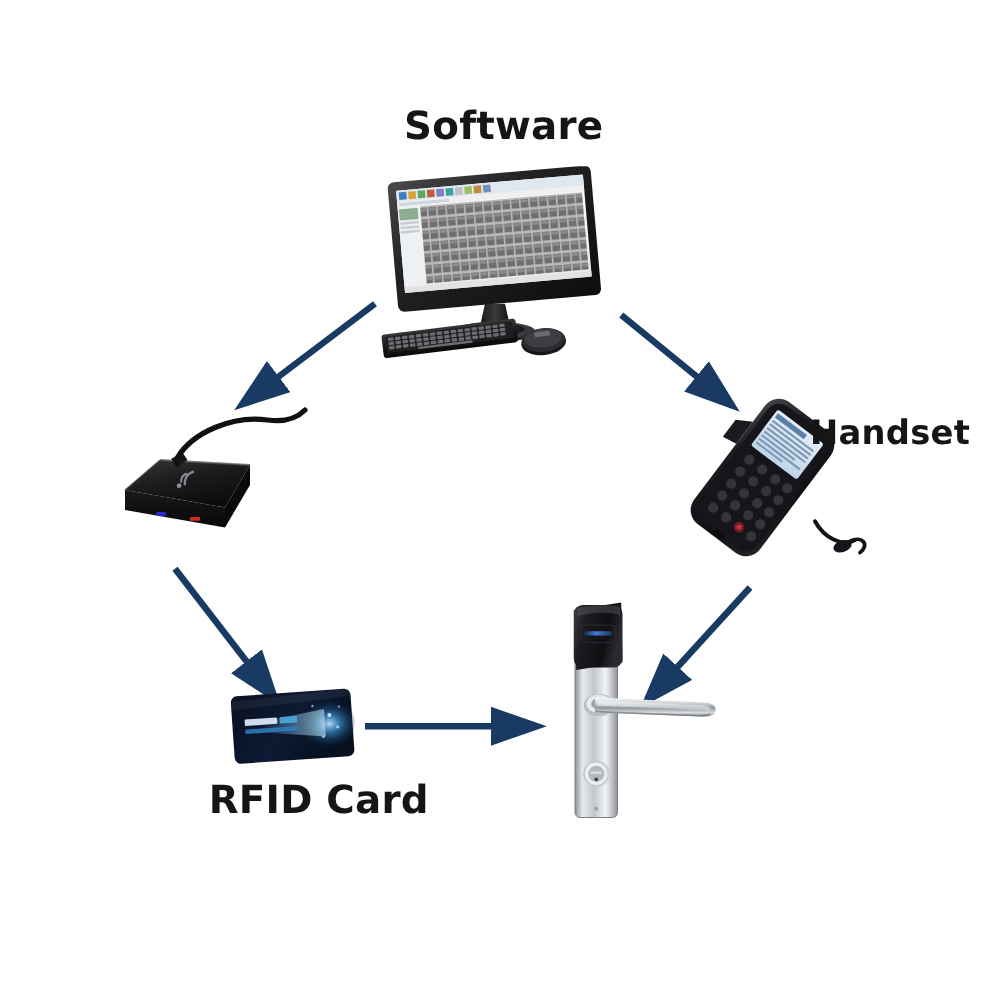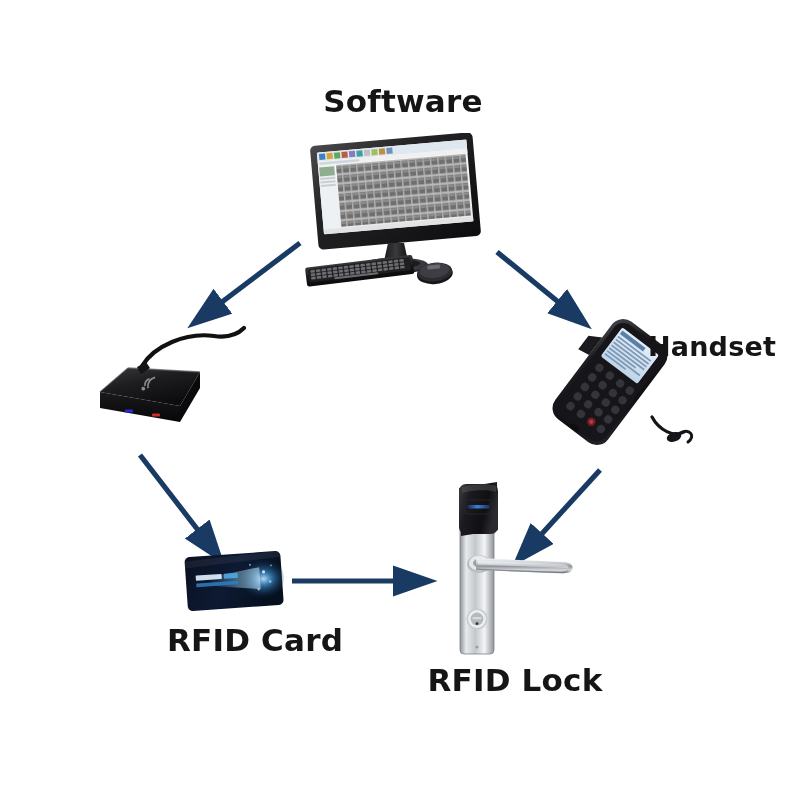--- a/index.html
+++ b/index.html
@@ -449,15 +449,14 @@
     </svg>
   </div>
 
   <div class="label" id="label-software">Software</div>
 
 
   <div class="label" id="label-handset">Handset</div>
 
   <div class="label" id="label-rfid-card">RFID Card</div>
 
-  <div class="label" id="label-rfid-lock">RFID Lock</div>
 
 </div>
 
 </body></html>

